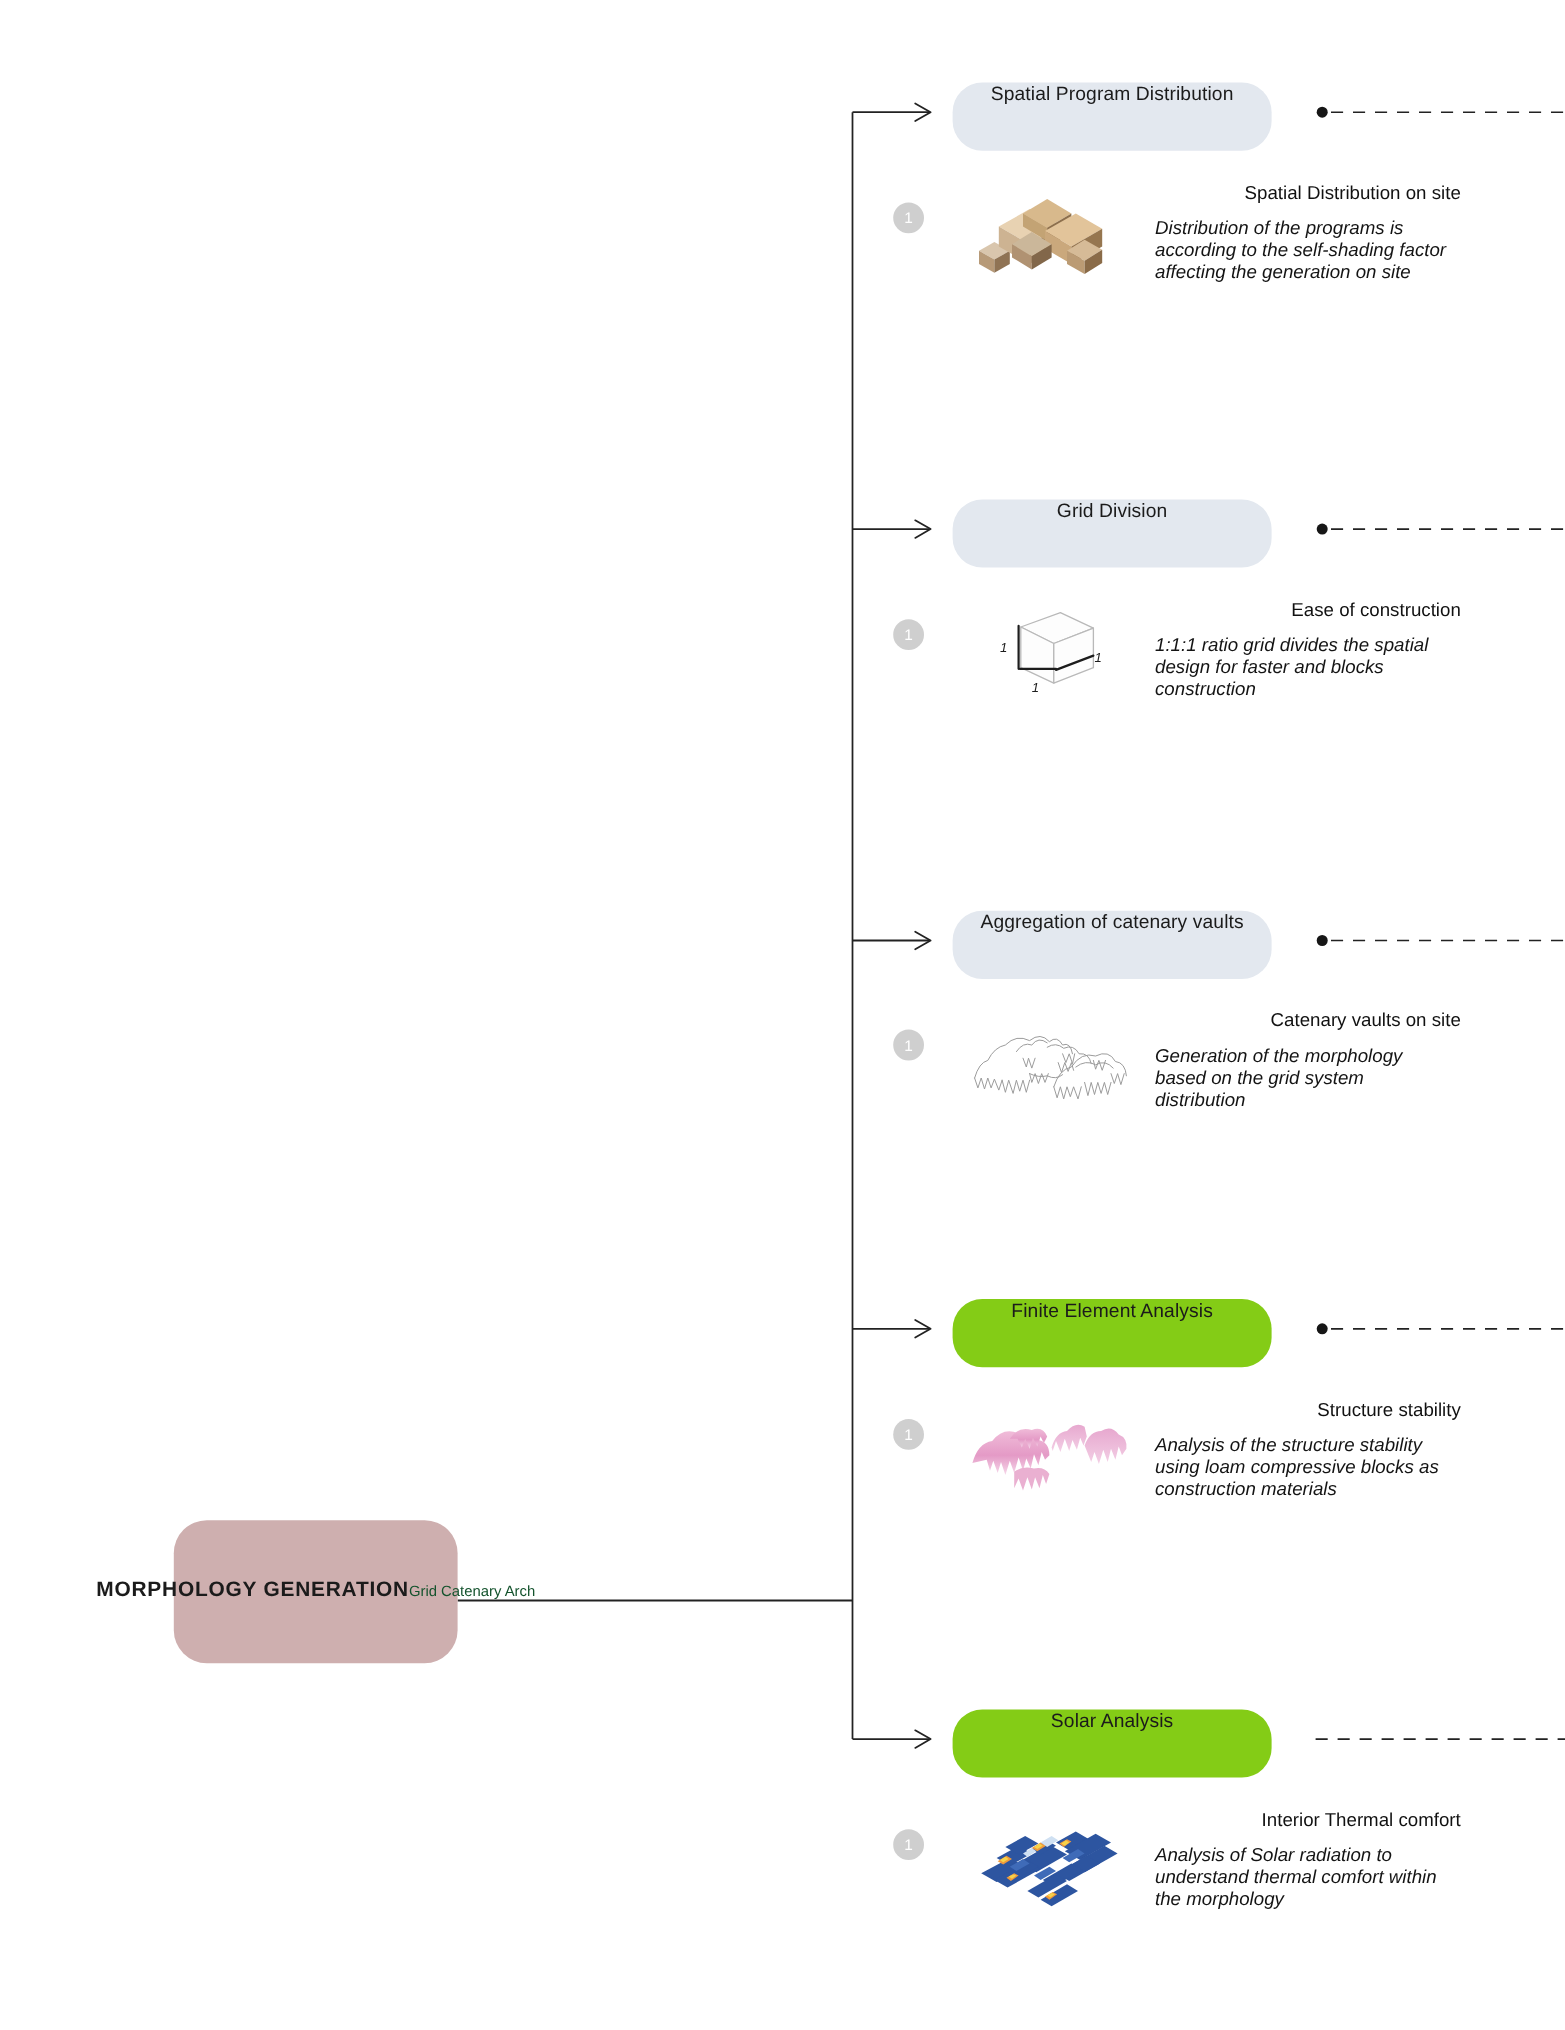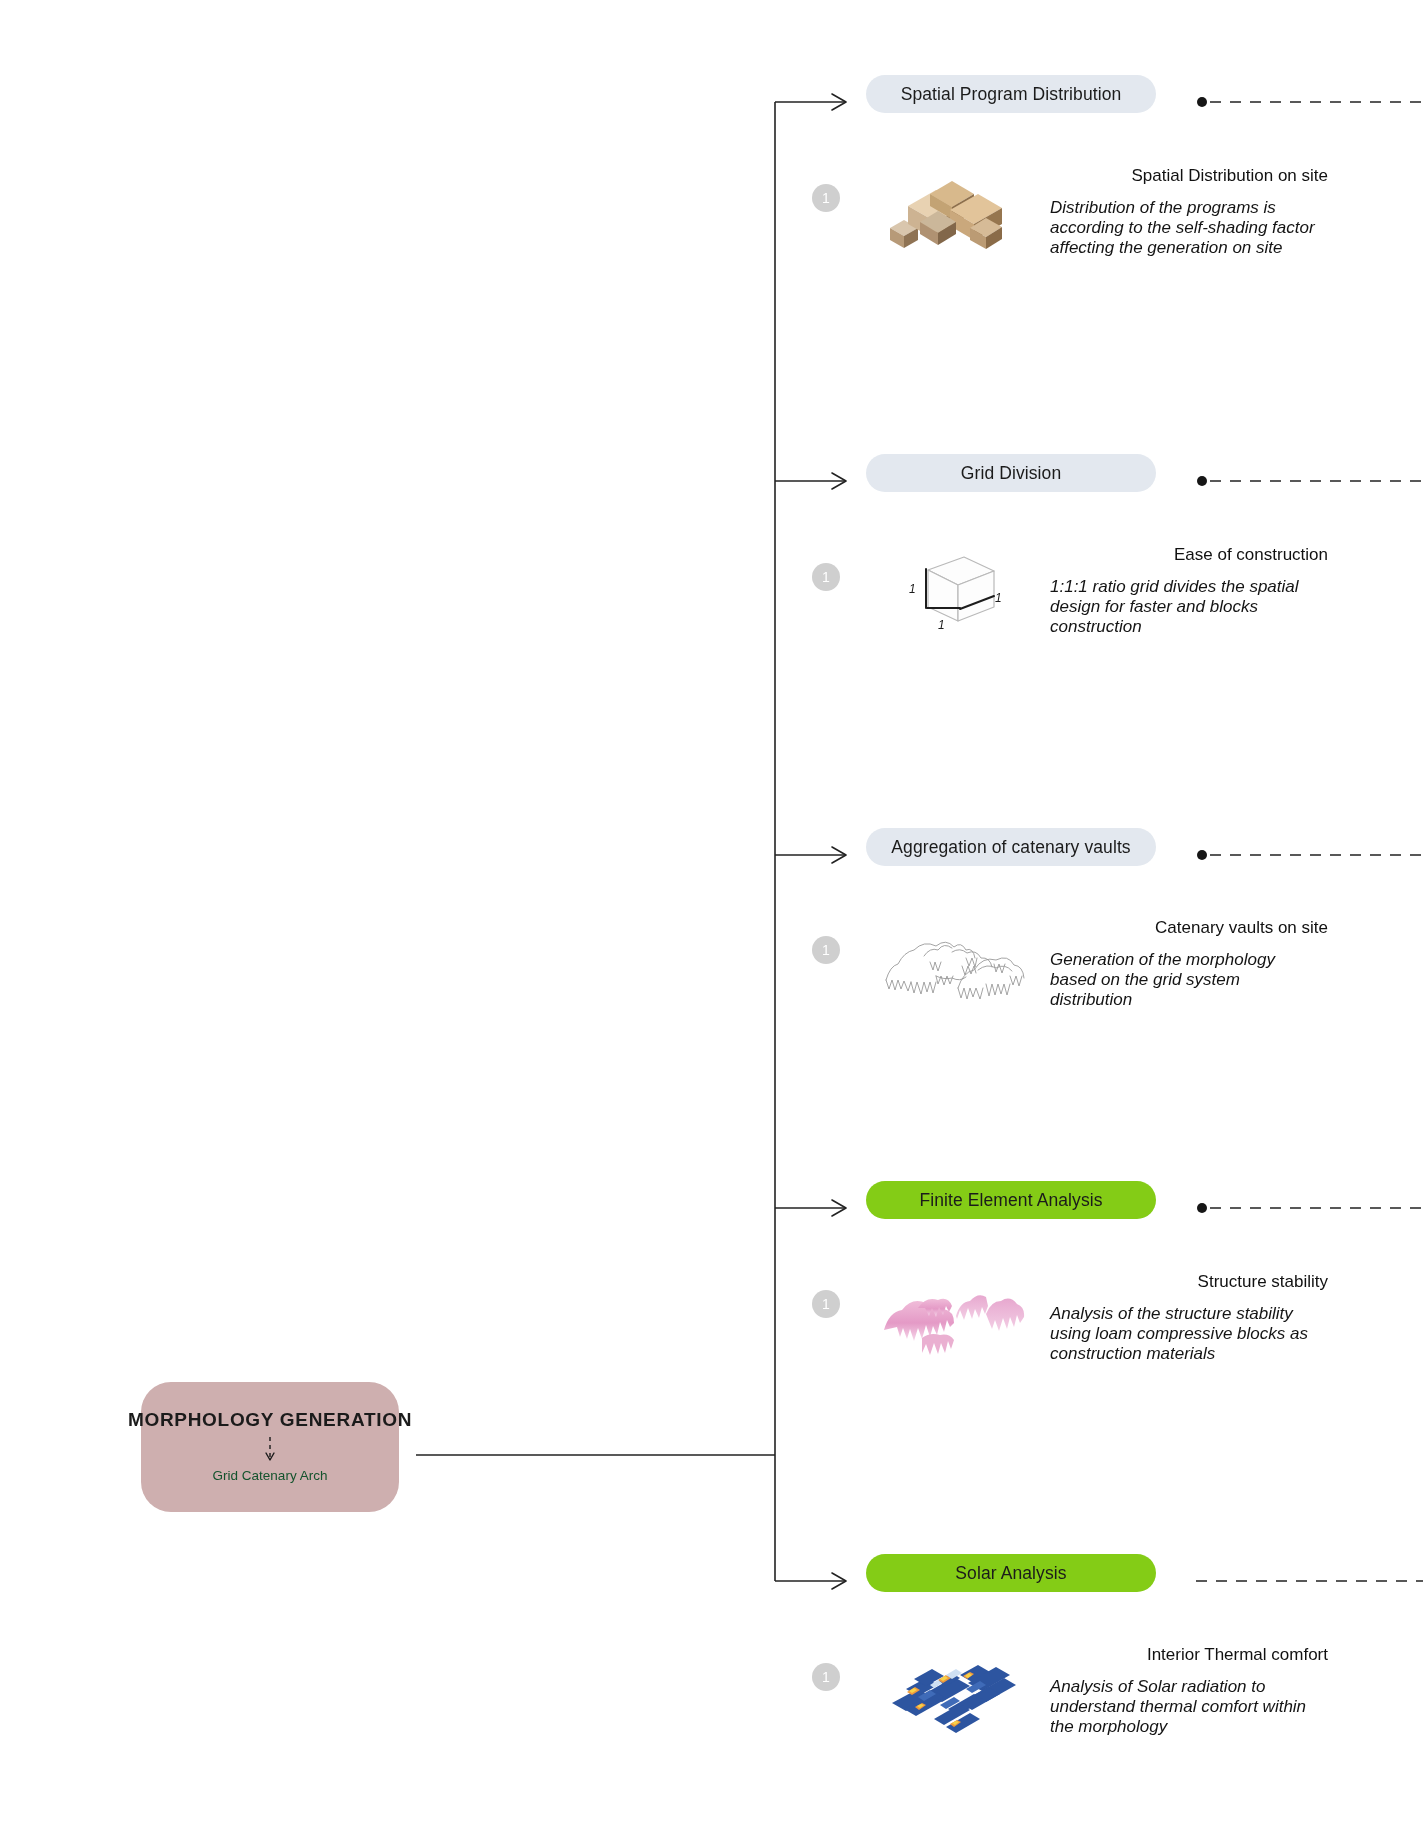--- a/index.html
+++ b/index.html
@@ -11,25 +11,25 @@
     overflow:hidden;
   }
   #stage{position:absolute;inset:0;}
 
   
   #wires{position:absolute;left:0;top:0;width:1423px;height:1845px;}
 
   
   .root-box{
     position:absolute;
-    left:141px;top:1382px;
+    left:158px;top:1382px;
     width:258px;height:130px;
     background:#ceafaf;
     border-radius:30px;
-    display:flex;flex-direction:column;
+    display:flex;
     align-items:center;justify-content:center;
     box-sizing:border-box;
     padding:10px 6px 12px;
   }
   .root-title{
     font-size:19px;
     letter-spacing:.7px;
     font-weight:700;
     color:#1b1b1b;
     text-align:center;
@@ -42,23 +42,23 @@
   .root-sub{
     font-size:13.5px;
     color:#14532d;
     text-align:center;
     white-space:nowrap;
   }
 
   
   .pill{
     position:absolute;
-    width:290px;height:38px;
+    width:290px;height:62px;
     border-radius:27px;
-    display:flex;align-items:center;justify-content:center;
+    display:flex;justify-content:center;
     box-sizing:border-box;
     padding:0 14px;
   }
   .pill-label{
     font-size:17.5px;
     color:#1b1b1b;
     white-space:nowrap;
     letter-spacing:.1px;
   }
   .pill.blue{background:#e3e8ef;}

